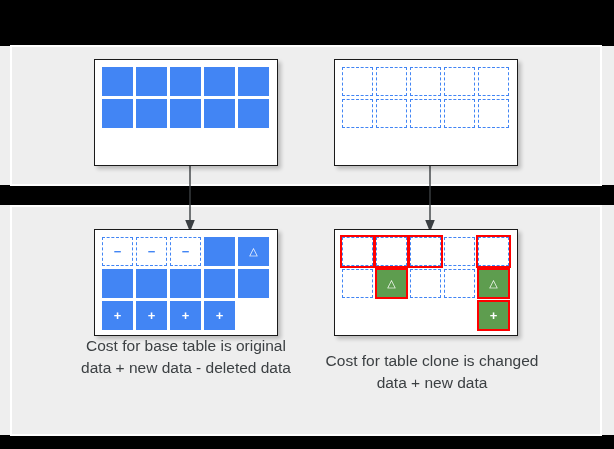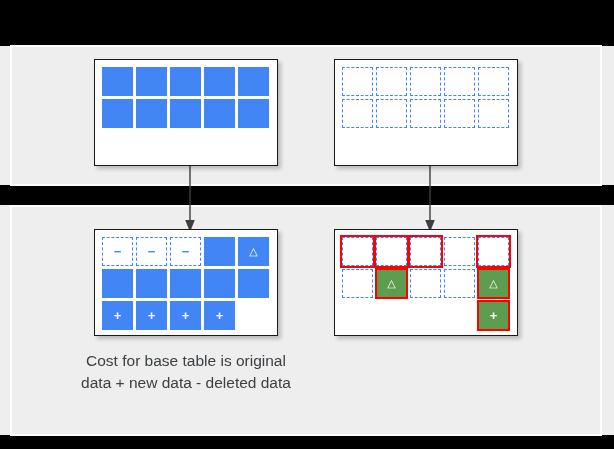--- a/index.html
+++ b/index.html
@@ -103,21 +103,21 @@
 
   
   .caption {
     position: absolute;
     text-align: center;
     color: #3C4043;
     font-size: 15.5px;
     line-height: 1.45;
     font-family: "Liberation Sans", sans-serif;
   }
-  #caption-base  { left: 76px;  top: 350px; width: 220px; }
+  #caption-base  { left: 76px;  top: 335px; width: 220px; }
   #caption-clone { left: 322px; top: 350px; width: 220px; }
 </style>
 </head>
 <body>
 
 <div id="stage">
 
   <div class="band" id="band-top"></div>
   <div class="band" id="band-bottom"></div>
 
@@ -225,14 +225,15 @@
         <div class="cell empty-slot"></div>
         <div class="cell empty-slot"></div>
         <div class="cell empty-slot"></div>
         <div class="cell green marked">
           <span class="glyph plus">+</span>
         </div>
       </div>
   </div>
 
   <div class="caption" id="caption-base">Cost for base table is original data + new data - deleted data</div>
+  <div class="caption" id="caption-clone">Cost for table clone is changed data + new data</div>
 
 </div>
 
 </body></html>

